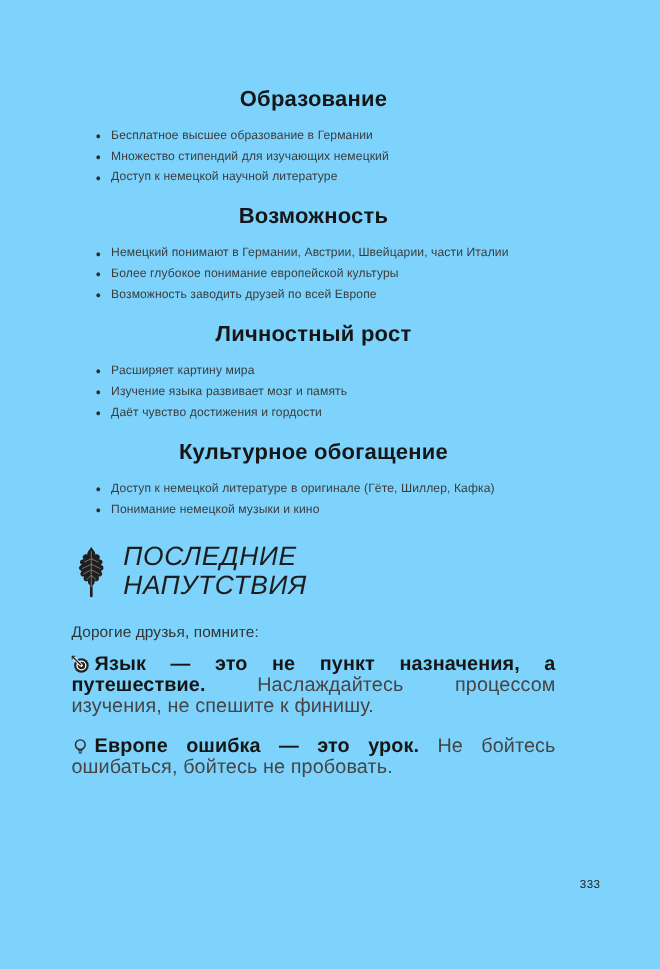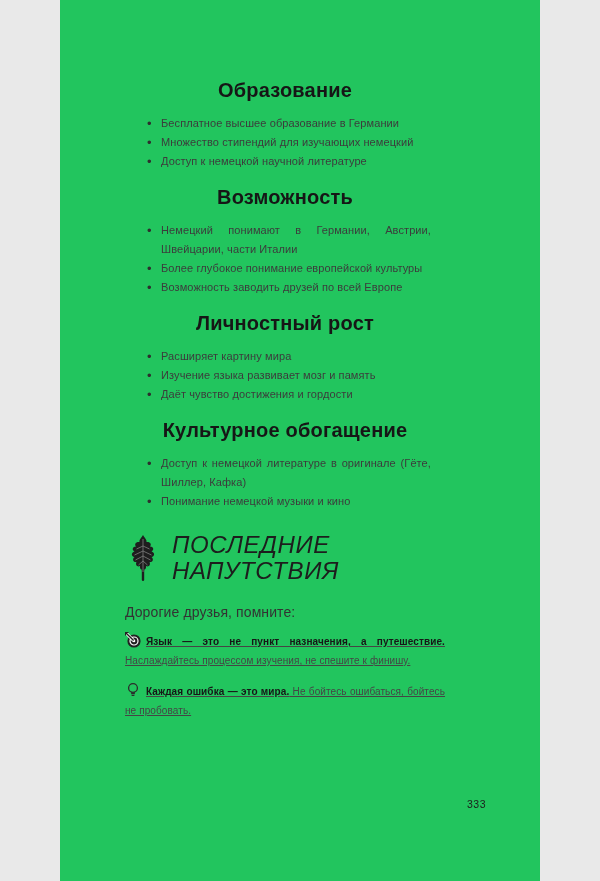--- a/index.html
+++ b/index.html
@@ -1,19 +1,19 @@
 <!DOCTYPE html>
 <html><head>
 <meta charset="utf-8">
 <style>
   html,body{margin:0;padding:0;background:#e9e9e9;}
   .page{
     position:relative;
-    width:480px;height:881px;
-    background:#22c55e;
+    width:600px;height:881px;
+    background:#7dd3fc;
     font-family:"Liberation Sans", sans-serif;
     overflow:hidden;
     margin:0 auto;
   }
   .content{
     position:absolute;
     left:65px;right:95px;top:0;
   }
   .section-heading{
     margin:16px 0 13px 0;
@@ -60,26 +60,25 @@
     color:#1d1d1d;
   }
   .intro{
     margin-top:20px;
     font-size:14px;
     letter-spacing:.1px;
     color:#333333;
   }
   .tip{
     margin-top:12px;
-    font-size:10px;
+    font-size:18px;
     line-height:19px;
     letter-spacing:.1px;
     color:#454545;
     text-align:justify;
-    text-decoration:underline;
   }
   .tip .tip-icon{
     display:inline-block;
     width:16px;height:16px;
     vertical-align:-3px;
     margin-right:5px;
   }
   .tip .lead{
     font-weight:bold;
     color:#161616;
@@ -169,21 +168,21 @@
     </p>
 
     <p class="tip">
       <span class="tip-icon">
         <svg width="16" height="16" viewBox="0 0 16 16" xmlns="http://www.w3.org/2000/svg">
           <circle cx="8" cy="6" r="4.4" fill="none" stroke="#2b2b2b" stroke-width="1.3"></circle>
           <path d="M6.7 9.8 L6.7 11.2 M9.3 9.8 L9.3 11.2" stroke="#2b2b2b" stroke-width="1.1" fill="none"></path>
           <line x1="6.2" y1="11.6" x2="9.8" y2="11.6" stroke="#2b2b2b" stroke-width="1.2"></line>
           <line x1="6.6" y1="13.4" x2="9.4" y2="13.4" stroke="#2b2b2b" stroke-width="1.2"></line>
         </svg>
-      </span><span class="lead">Каждая ошибка — это мира.</span><span> Не бойтесь ошибаться, бойтесь не пробовать.</span>
+      </span><span class="lead">Европе ошибка — это урок.</span><span> Не бойтесь ошибаться, бойтесь не пробовать.</span>
     </p>
 
 
   </div>
 
   <div class="footer">
     <span>333</span>
   </div>
 </div>
 

